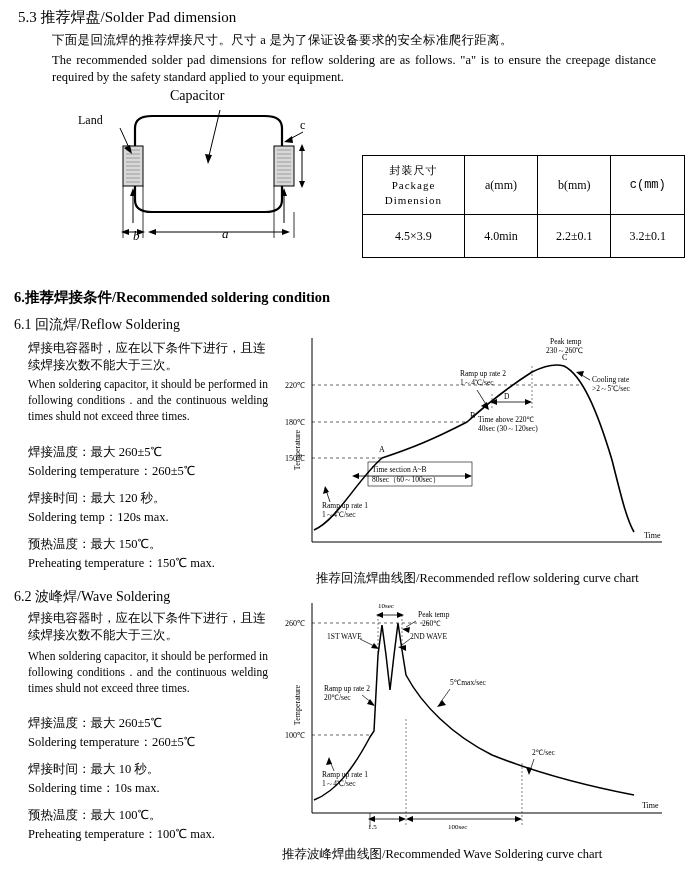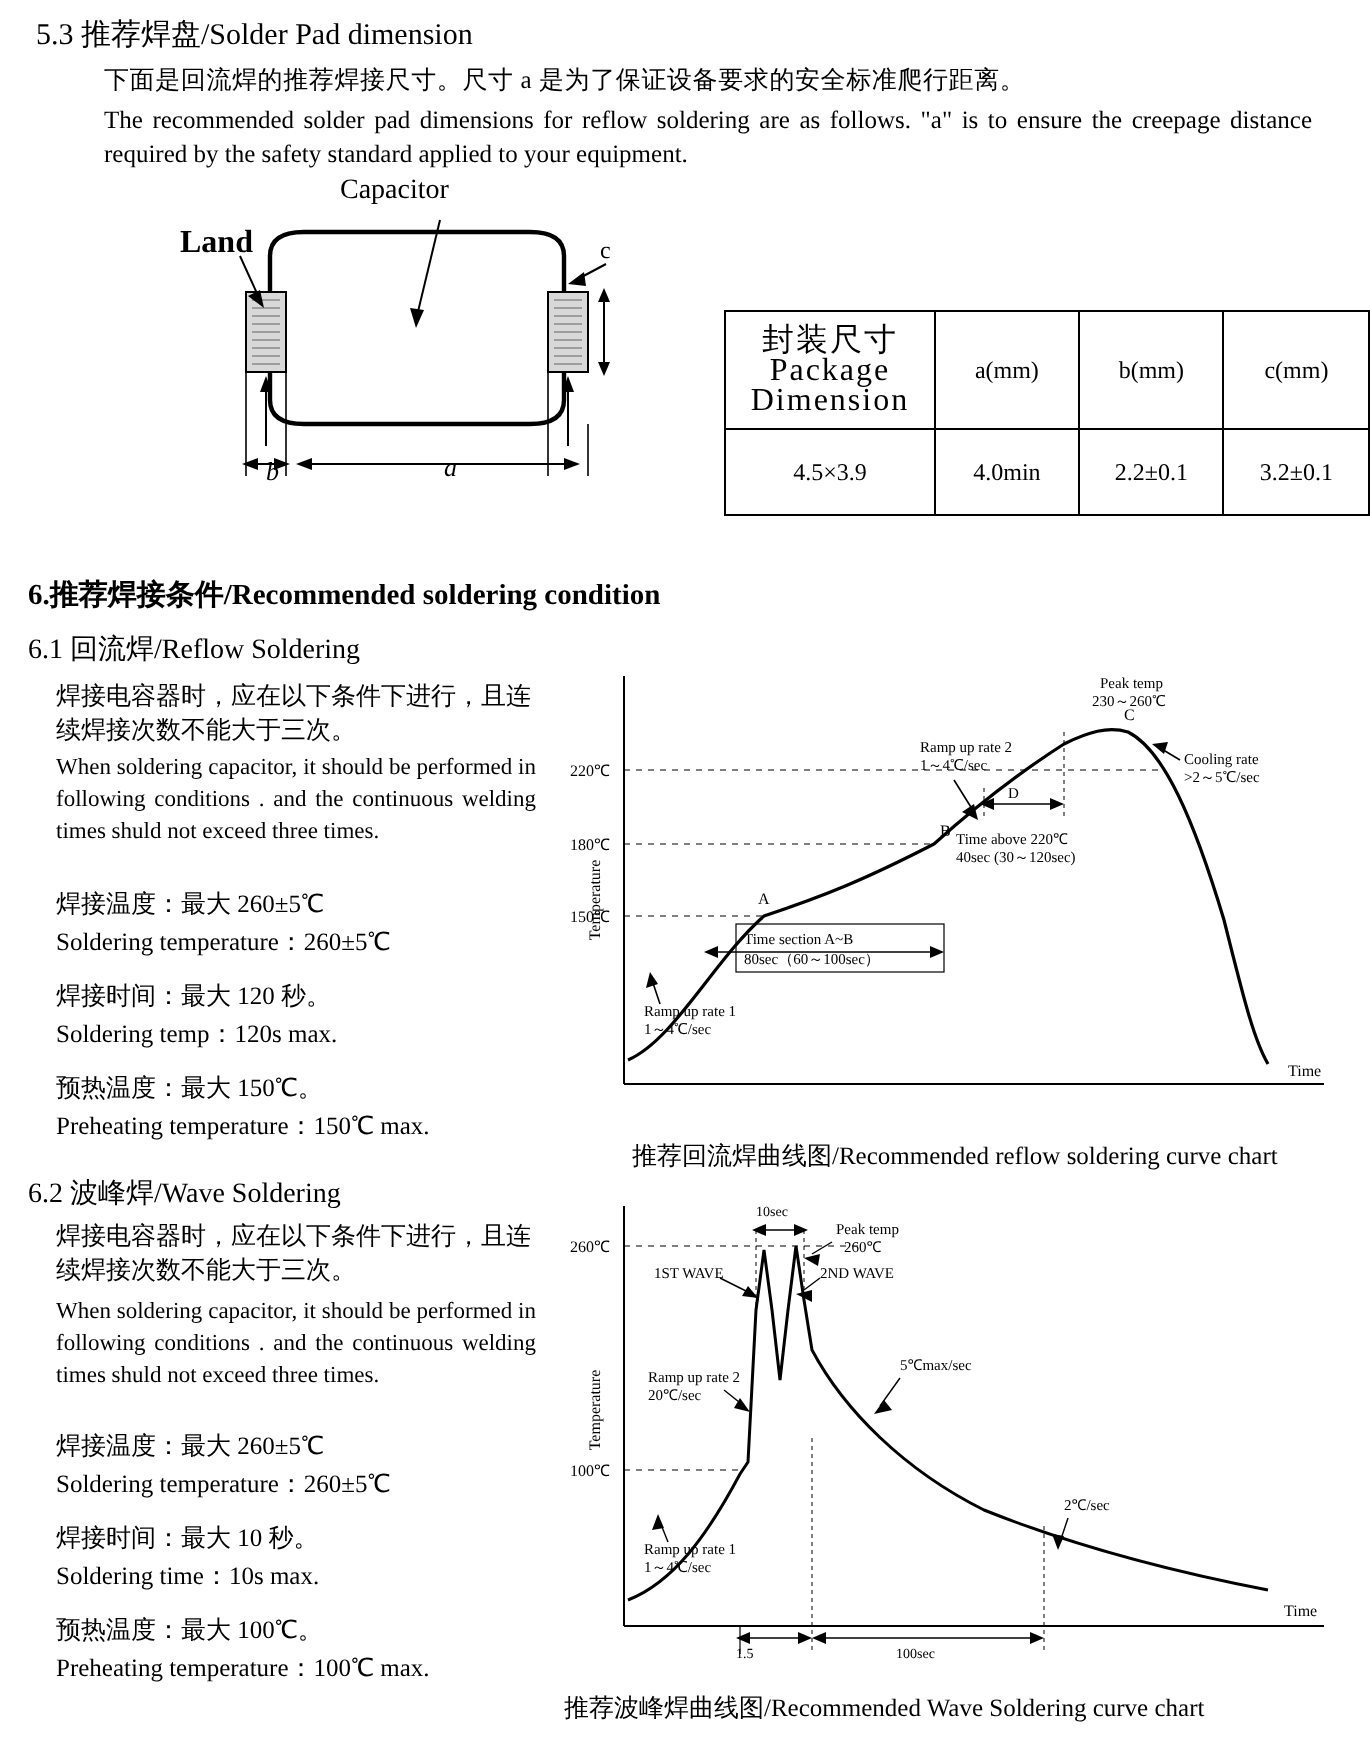--- a/index.html
+++ b/index.html
@@ -57,24 +57,23 @@
     height: 175px;
   }
   .cap-label {
     position: absolute;
     left: 110px;
     top: 0px;
     font-size: 14px;
   }
   .land-label {
     position: absolute;
-    left: 30px;
+    left: 18px;
     top: 25px;
-    font-size: 16px;
-    font-weight: bold;
+    font-size: 12px;
   }
   .c-label {
     position: absolute;
     left: 240px;
     top: 30px;
     font-size: 12px;
   }
   .b-label {
     position: absolute;
     left: 73px;
@@ -100,22 +99,22 @@
   }
   .dim-table td {
     border: 1px solid #000;
     text-align: center;
     vertical-align: middle;
     padding: 5px 4px;
   }
   .dim-table .c0 { width: 100px; }
   .dim-table .c1 { width: 70px; }
   .dim-table .c2 { width: 70px; }
-  .dim-table .c3 { width: 70px; }
-  .dim-table .hd-cn { font-size: 16px; line-height: 15px; letter-spacing: 1px; }
+  .dim-table .c3 { width: 70px; font-family: Liberation Mono, monospace; }
+  .dim-table .hd-cn { font-size: 11px; line-height: 15px; letter-spacing: 1px; }
   .dim-table .hd-row td { height: 48px; }
   .dim-table .val-row td { height: 32px; }
 
   
   .sec6-title {
     position: absolute;
     left: 14px;
     top: 288px;
     font-size: 14.5px;
     font-weight: bold;

